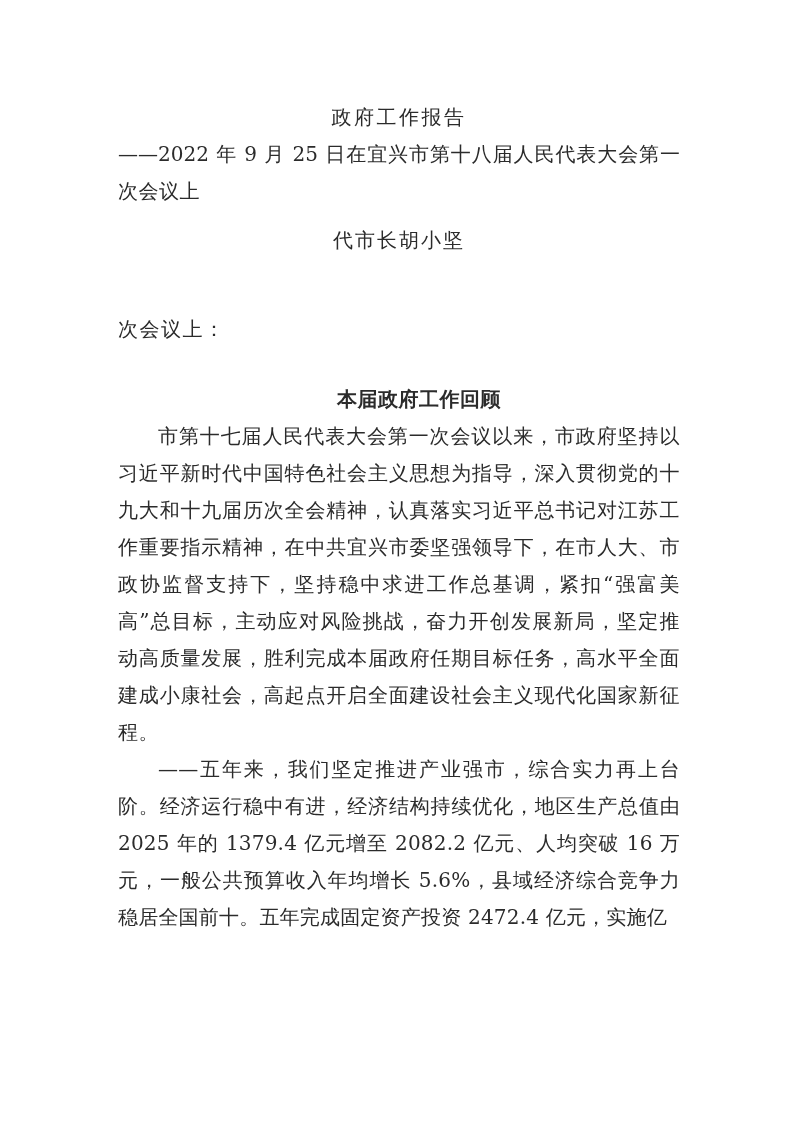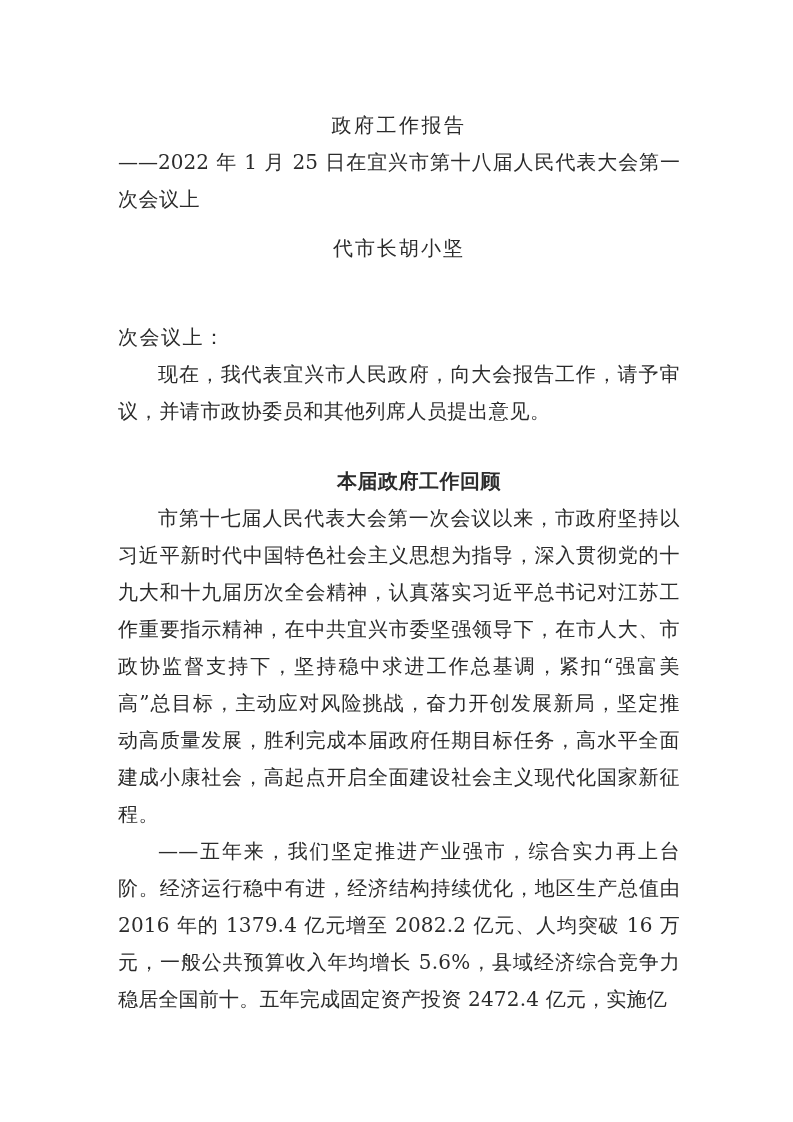--- a/index.html
+++ b/index.html
@@ -13,21 +13,21 @@
     height: 1122px;
     background: #ffffff;
     overflow: hidden;
     font-family: "DejaVu Serif", "Liberation Serif", serif;
     color: #2b2b2b;
     box-sizing: border-box;
   }
   .content {
     position: absolute;
     left: 118px;
-    top: 8px;
+    top: 0;
     width: 562px;
   }
 
   
   .title-block {
     padding-top: 99px;
   }
   .doc-title {
     text-align: center;
     font-size: 20px;
@@ -88,29 +88,28 @@
   }
 </style>
 </head>
 <body>
 
 <div class="page">
   <div class="content">
 
     <div class="title-block">
       <h1 class="doc-title">政府工作报告</h1>
-      <p class="subtitle-line justified">——2022 年 1 月 25 日在宜兴市第十八届人民代表大会第一</p>
+      <p class="subtitle-line justified">——2022 年 9 月 25 日在宜兴市第十八届人民代表大会第一</p>
       <p class="subtitle-line">次会议上</p>
       <p class="author-line">代市长胡小坚</p>
     </div>
 
     <p class="salutation">次会议上：</p>
 
-    <p class="para">现在，我代表宜兴市人民政府，向大会报告工作，请予审议，并请市政协委员和其他列席人员提出意见。</p>
 
     <h2 class="section-heading">本届政府工作回顾</h2>
 
     <p class="para">市第十七届人民代表大会第一次会议以来，市政府坚持以习近平新时代中国特色社会主义思想为指导，深入贯彻党的十九大和十九届历次全会精神，认真落实习近平总书记对江苏工作重要指示精神，在中共宜兴市委坚强领导下，在市人大、市政协监督支持下，坚持稳中求进工作总基调，紧扣“强富美高”总目标，主动应对风险挑战，奋力开创发展新局，坚定推动高质量发展，胜利完成本届政府任期目标任务，高水平全面建成小康社会，高起点开启全面建设社会主义现代化国家新征程。</p>
 
-    <p class="para tight">——五年来，我们坚定推进产业强市，综合实力再上台阶。经济运行稳中有进，经济结构持续优化，地区生产总值由 2016 年的 1379.4 亿元增至 2082.2 亿元、人均突破 16 万元，一般公共预算收入年均增长 5.6%，县域经济综合竞争力稳居全国前十。五年完成固定资产投资 2472.4 亿元，实施亿</p>
+    <p class="para tight">——五年来，我们坚定推进产业强市，综合实力再上台阶。经济运行稳中有进，经济结构持续优化，地区生产总值由 2025 年的 1379.4 亿元增至 2082.2 亿元、人均突破 16 万元，一般公共预算收入年均增长 5.6%，县域经济综合竞争力稳居全国前十。五年完成固定资产投资 2472.4 亿元，实施亿</p>
 
   </div>
 </div>
 
 </body></html>

